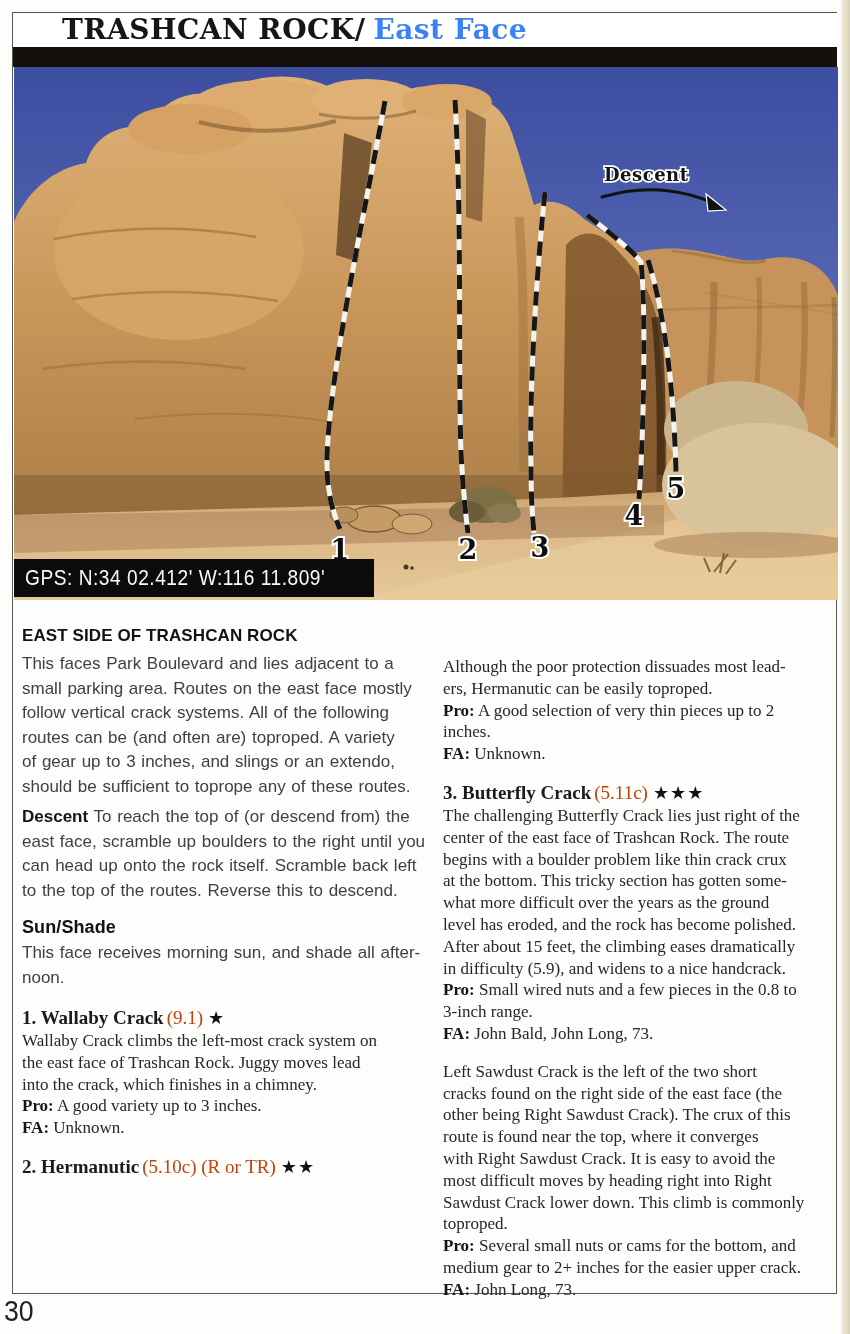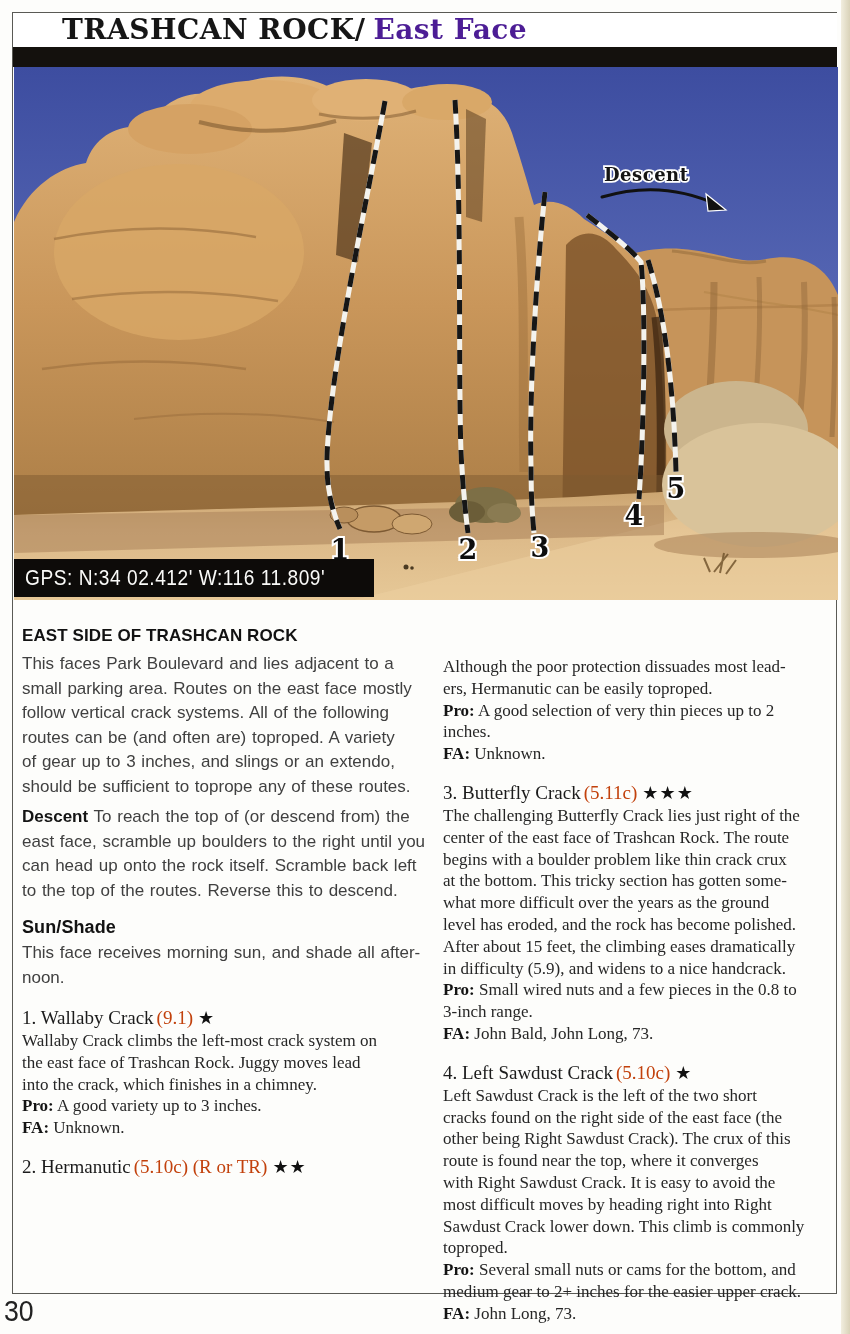--- a/index.html
+++ b/index.html
@@ -6,40 +6,40 @@
   .page{position:relative;width:850px;height:1334px;background:#fdfdfb;overflow:hidden;
         font-family:"Liberation Sans",sans-serif;}
   .edge-strip{position:absolute;left:841px;top:0;width:9px;height:1334px;
               background:linear-gradient(90deg,#f2eedf,#d9d2b8);}
   .frame{position:absolute;left:12px;top:12px;width:825px;height:1282px;
          border:1px solid #5a5a55;box-sizing:border-box;background:transparent;}
   .title-band{position:absolute;left:13px;top:13px;width:824px;height:34px;background:#ffffff;
               line-height:34px;padding-left:49px;box-sizing:border-box;white-space:nowrap;}
   .t-black,.t-blue{font-family:"DejaVu Serif",serif;font-weight:700;font-size:28px;letter-spacing:.5px;}
   .t-black{color:#161616;}
-  .t-blue{color:#4c1d95;margin-left:8px;}
+  .t-blue{color:#3b82f6;margin-left:8px;}
   .black-bar{position:absolute;left:13px;top:47px;width:824px;height:20px;background:#14110d;}
   .photo{position:absolute;left:14px;top:67px;width:824px;height:533px;overflow:hidden;}
   .photo svg{display:block;width:824px;height:533px;}
   .gps{position:absolute;left:0;top:492px;width:360px;height:38px;background:#0d0b09;
        line-height:38px;padding-left:11px;box-sizing:border-box;overflow:hidden;white-space:nowrap;}
   .gps span{display:inline-block;transform:scaleX(.87);transform-origin:left center;
             color:#fafaf8;font-size:22px;letter-spacing:.6px;font-family:"Liberation Sans",sans-serif;}
   .col{position:absolute;color:#2a2a2a;}
   .col-left{left:22px;top:626px;width:420px;}
   .col-right{left:443px;top:620px;width:400px;margin-top:36px;}
   .sec-heading{margin:0;font:700 17px/20px "Liberation Sans",sans-serif;color:#121212;letter-spacing:.1px;}
   .sunshade{margin-top:14px;margin-bottom:4px;font-size:18px;}
   .sans-par{margin:6px 0 0 0;font:400 17px/24.5px "Liberation Sans",sans-serif;color:#404040;
             white-space:pre-line;word-spacing:1px;}
   .sans-par .inline-b{font-weight:700;color:#141414;}
   .serif{font-family:"Liberation Serif",serif;font-size:17px;line-height:21.8px;color:#262626;}
   .route{margin-top:16px;}
   .route-h{font-size:19px;line-height:23px;color:#1b1b1b;white-space:nowrap;}
-  .route-h b{font-weight:400;}
+  .route-h b{font-weight:700;}
   .route-h .grade{font-weight:400;color:#c2410c;margin-left:3px;}
   .route-h .stars{margin-left:5px;font-size:18px;letter-spacing:1px;color:#111;}
   .desc{white-space:pre-line;}
   .pf b{font-weight:700;color:#141414;}
   .pf span{white-space:pre-line;}
   .pagenum{position:absolute;left:4px;top:1297px;font:400 29px/1 "Liberation Sans",sans-serif;
            color:#222;transform:scaleX(.92);transform-origin:left top;}
   .route-base{fill:none;stroke:#f4f3ee;stroke-width:5;}
   .route-dash{fill:none;stroke:#161616;stroke-width:5;stroke-dasharray:14 11;}
   .rnum{font-family:"DejaVu Serif",serif;font-weight:700;font-size:27px;fill:#0d0d0d;
@@ -223,21 +223,20 @@
 what more difficult over the years as the ground
 level has eroded, and the rock has become polished.
 After about 15 feet, the climbing eases dramatically
 in difficulty (5.9), and widens to a nice handcrack.</div>
       <div class="pf"><b>Pro:</b><span> Small wired nuts and a few pieces in the 0.8 to
 3-inch range.</span></div>
       <div class="pf"><b>FA:</b><span> John Bald, John Long, 73.</span></div>
     </div>
 
     <div class="route serif">
-      <div class="route-h"><b>4. Left Sawdust Crack</b><span class="grade">(5.10c)</span><span class="stars">★</span></div>
       <div class="desc">Left Sawdust Crack is the left of the two short
 cracks found on the right side of the east face (the
 other being Right Sawdust Crack). The crux of this
 route is found near the top, where it converges
 with Right Sawdust Crack. It is easy to avoid the
 most difficult moves by heading right into Right
 Sawdust Crack lower down. This climb is commonly
 toproped.</div>
       <div class="pf"><b>Pro:</b><span> Several small nuts or cams for the bottom, and
 medium gear to 2+ inches for the easier upper crack.</span></div>

